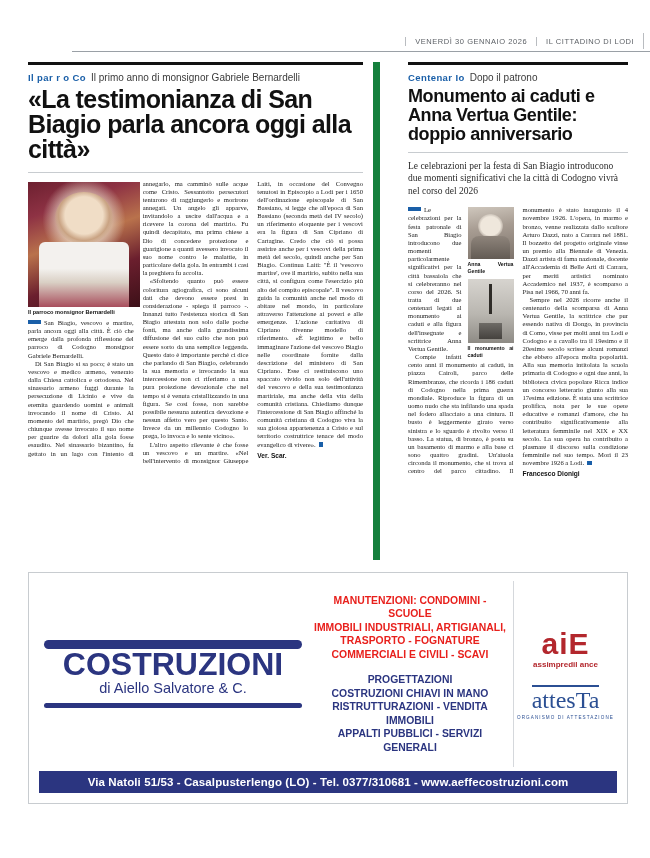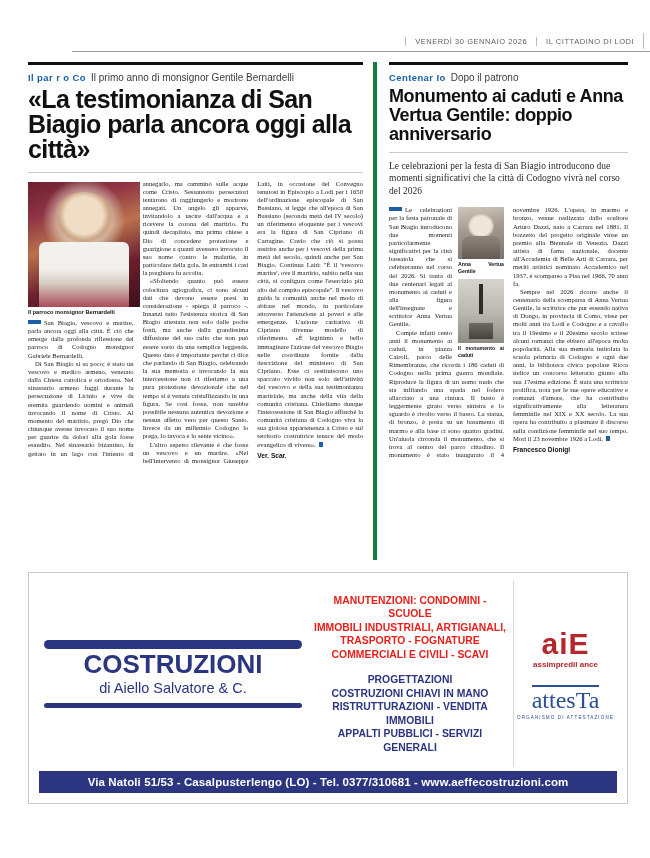--- a/index.html
+++ b/index.html
@@ -34,21 +34,21 @@
     font-weight:bold; font-size:16px; color:#ef4444;
     padding-left:10px; border-left:1px solid #b9bcc0; line-height:1;
   }
 
   
   .articles {
     position:absolute; left:28px; top:62px; width:600px; height:498px;
     display:flex;
   }
   .art-left  { width: 345px; padding-right: 10px; }
-  .art-right { width: 255px; padding-left: 12px; border-left: 4px solid #15803d; }
+  .art-right { width: 255px; padding-left: 28px; border-left: 7px solid #15803d; }
 
   .topline { height:2.5px; background:#111; margin-bottom:6px; }
   .topline.blue { background:#111; }
 
   .kicker { font-family:"Liberation Sans", sans-serif; font-size:9.5px; line-height:13px; margin-bottom:3px; }
   .kicker .k-word { color:#1a5fa8; font-weight:bold; letter-spacing:0.4px; }
   .kicker .k-rest { color:#3b3b3b; font-weight:normal; margin-left:5px; font-size:10px; }
 
   .headline {
     font-family:"Liberation Sans", sans-serif;
@@ -156,21 +156,21 @@
   }
   .ad-main { flex:1; display:flex; padding:8px 10px 4px 10px; }
   .ad-logo { width:268px; display:flex; flex-direction:column; justify-content:center; align-items:center; }
   .ad-bar-top { width:258px; height:9px; background:#2b3580; border-radius:5px; margin-bottom:2px; }
   .ad-aeffe {
     font-family:"Liberation Sans", sans-serif; font-weight:bold;
     font-size:62px; line-height:58px; color:#e8201c; letter-spacing:-1px;
   }
   .ad-costruzioni {
     font-family:"Liberation Sans", sans-serif; font-weight:bold;
-    font-size:26px; line-height:27px; color:#2b3580; letter-spacing:0px;
+    font-size:32px; line-height:27px; color:#2b3580; letter-spacing:0px;
   }
   .ad-di {
     font-family:"Liberation Sans", sans-serif;
     font-size:14.5px; line-height:18px; color:#2b3580; margin-top:1px;
   }
   .ad-bar-bot { width:258px; height:5px; background:#2b3580; border-radius:3px; margin-top:6px; }
 
   .ad-services {
     flex:1; display:flex; flex-direction:column; justify-content:center;
     align-items:center; padding:0 6px; text-align:center;
@@ -228,21 +228,21 @@
       <span class="mast-seg">IL CITTADINO  DI LODI</span>
       <span class="mast-pageno">29</span>
     </div>
   </div>
 
   <div class="articles">
 
     <div class="art-left">
       <div class="topline"></div>
       <div class="kicker">
-        <span class="k-word">Il par r o Co</span><span class="k-rest">Il primo anno di monsignor Gentile Bernardelli</span>
+        <span class="k-word">Il par r o Co</span><span class="k-rest">Il primo anno di monsignor Gabriele Bernardelli</span>
       </div>
       <div class="headline hl-left">«La testimonianza di San Biagio parla ancora oggi alla città»</div>
       <div class="sub-rule"></div>
 
       <div class="cols3 body-txt">
         <div class="photo-left">
           <div class="ph-img"></div>
           <div class="ph-cap">Il parroco monsignor Bernardelli</div>
         </div>
         <p class="first"><span class="sq"></span><span>San Biagio, vescovo e martire, parla ancora oggi alla città. È ciò che emerge dalla profonda riflessione del parroco di Codogno monsignor Gabriele Bernardelli.</span></p>

